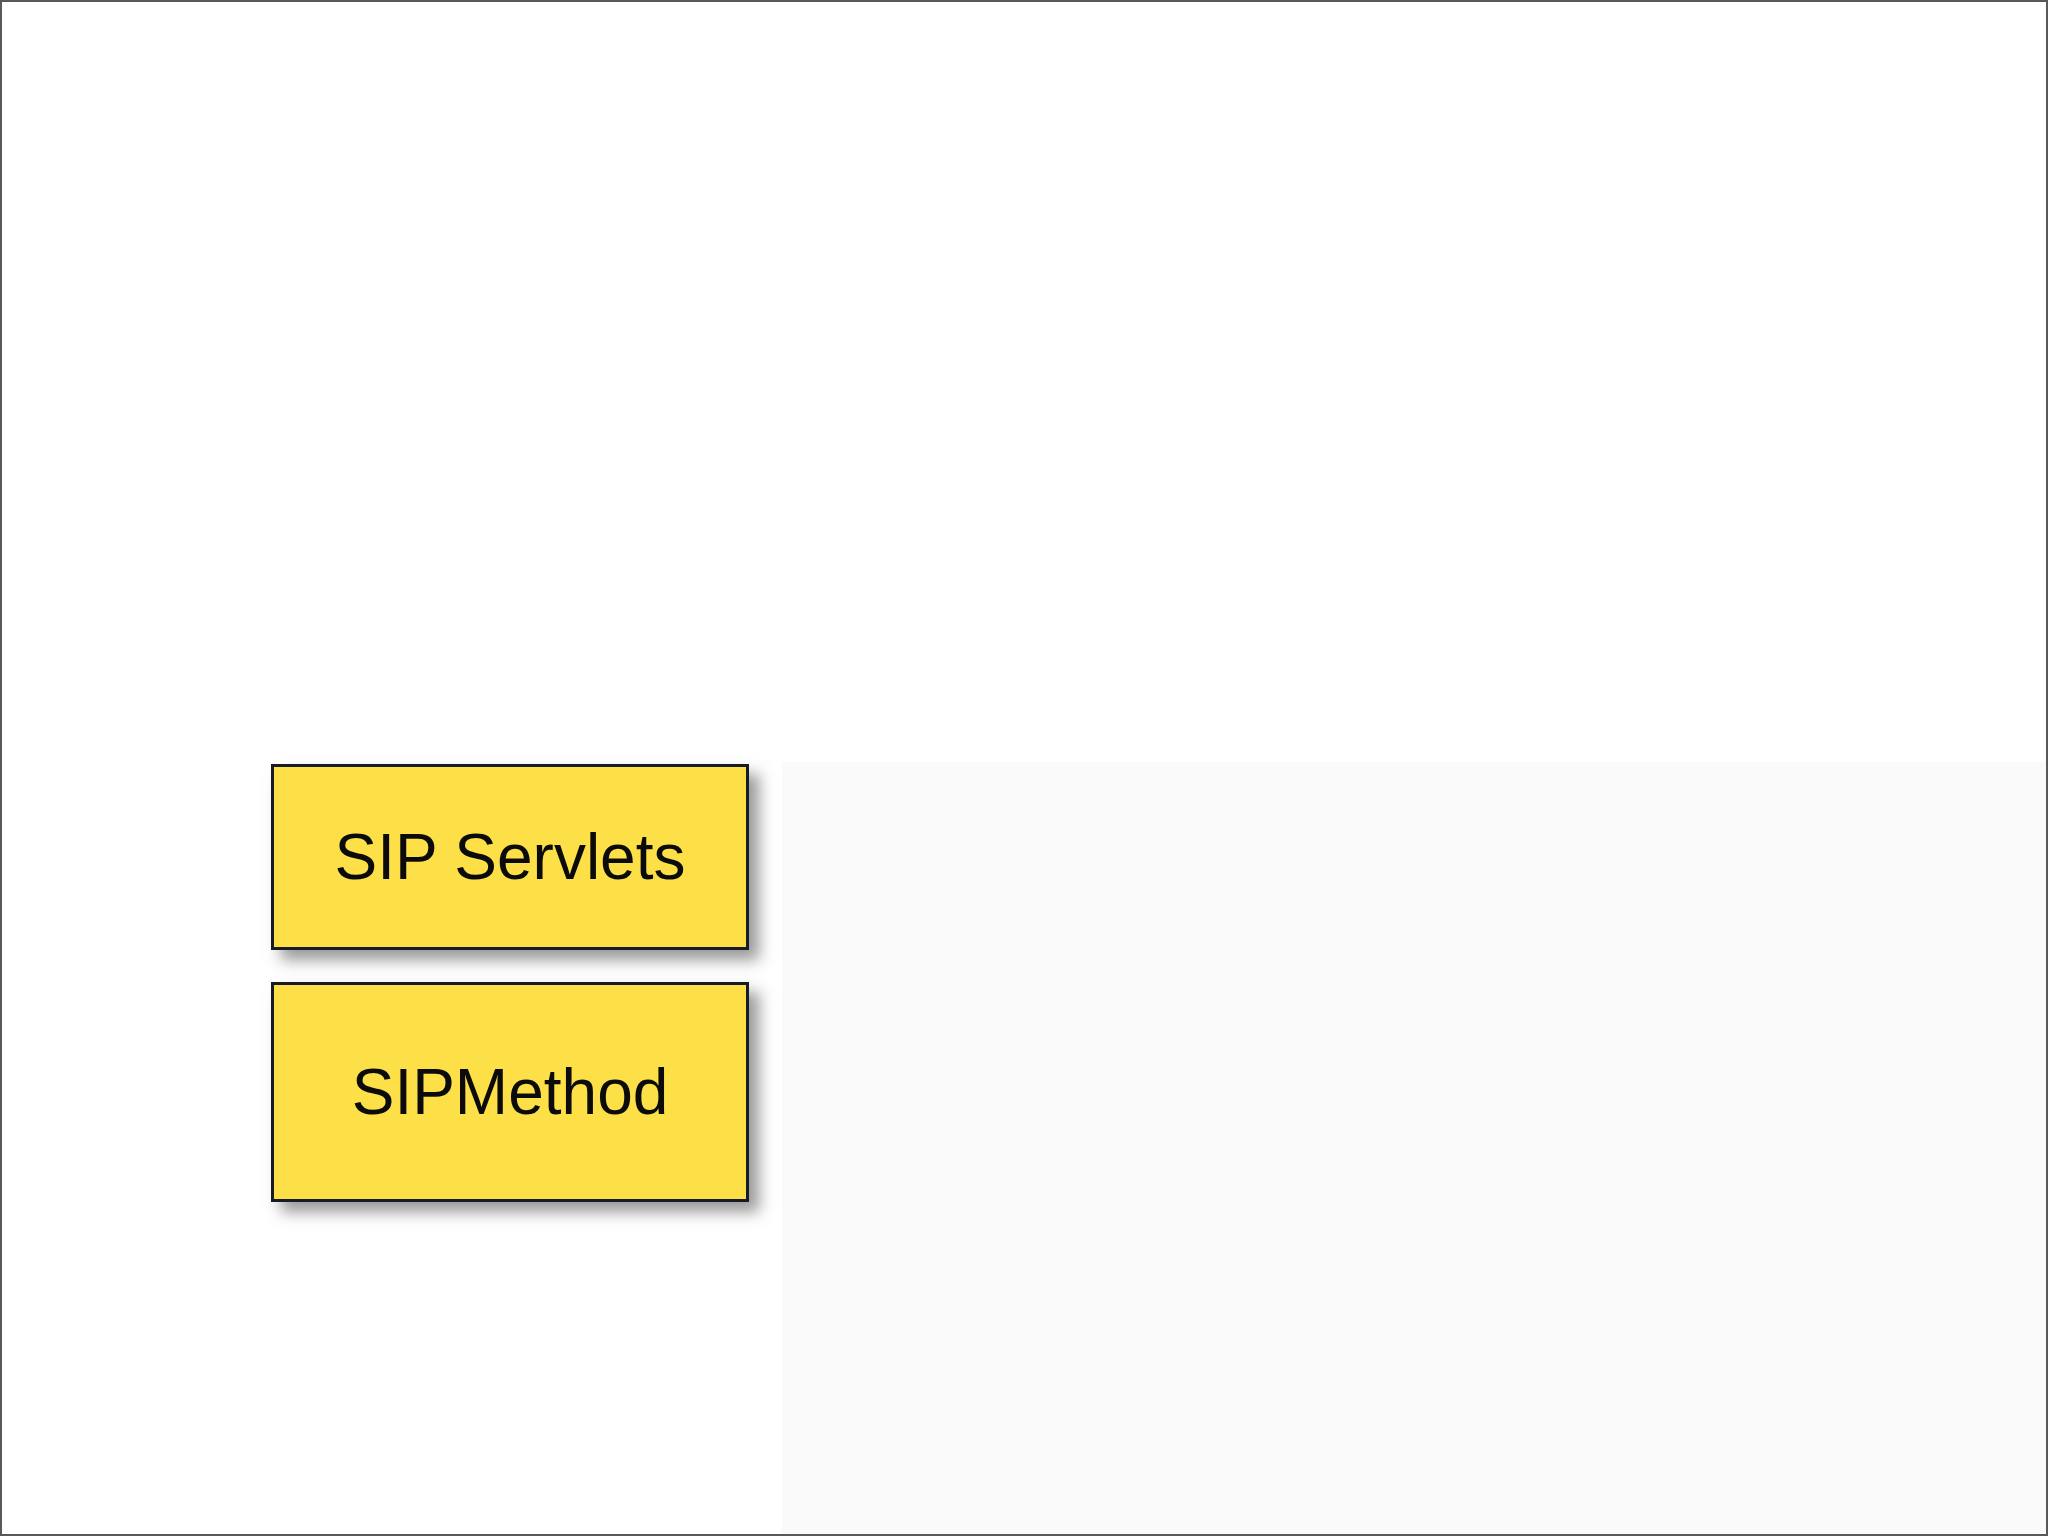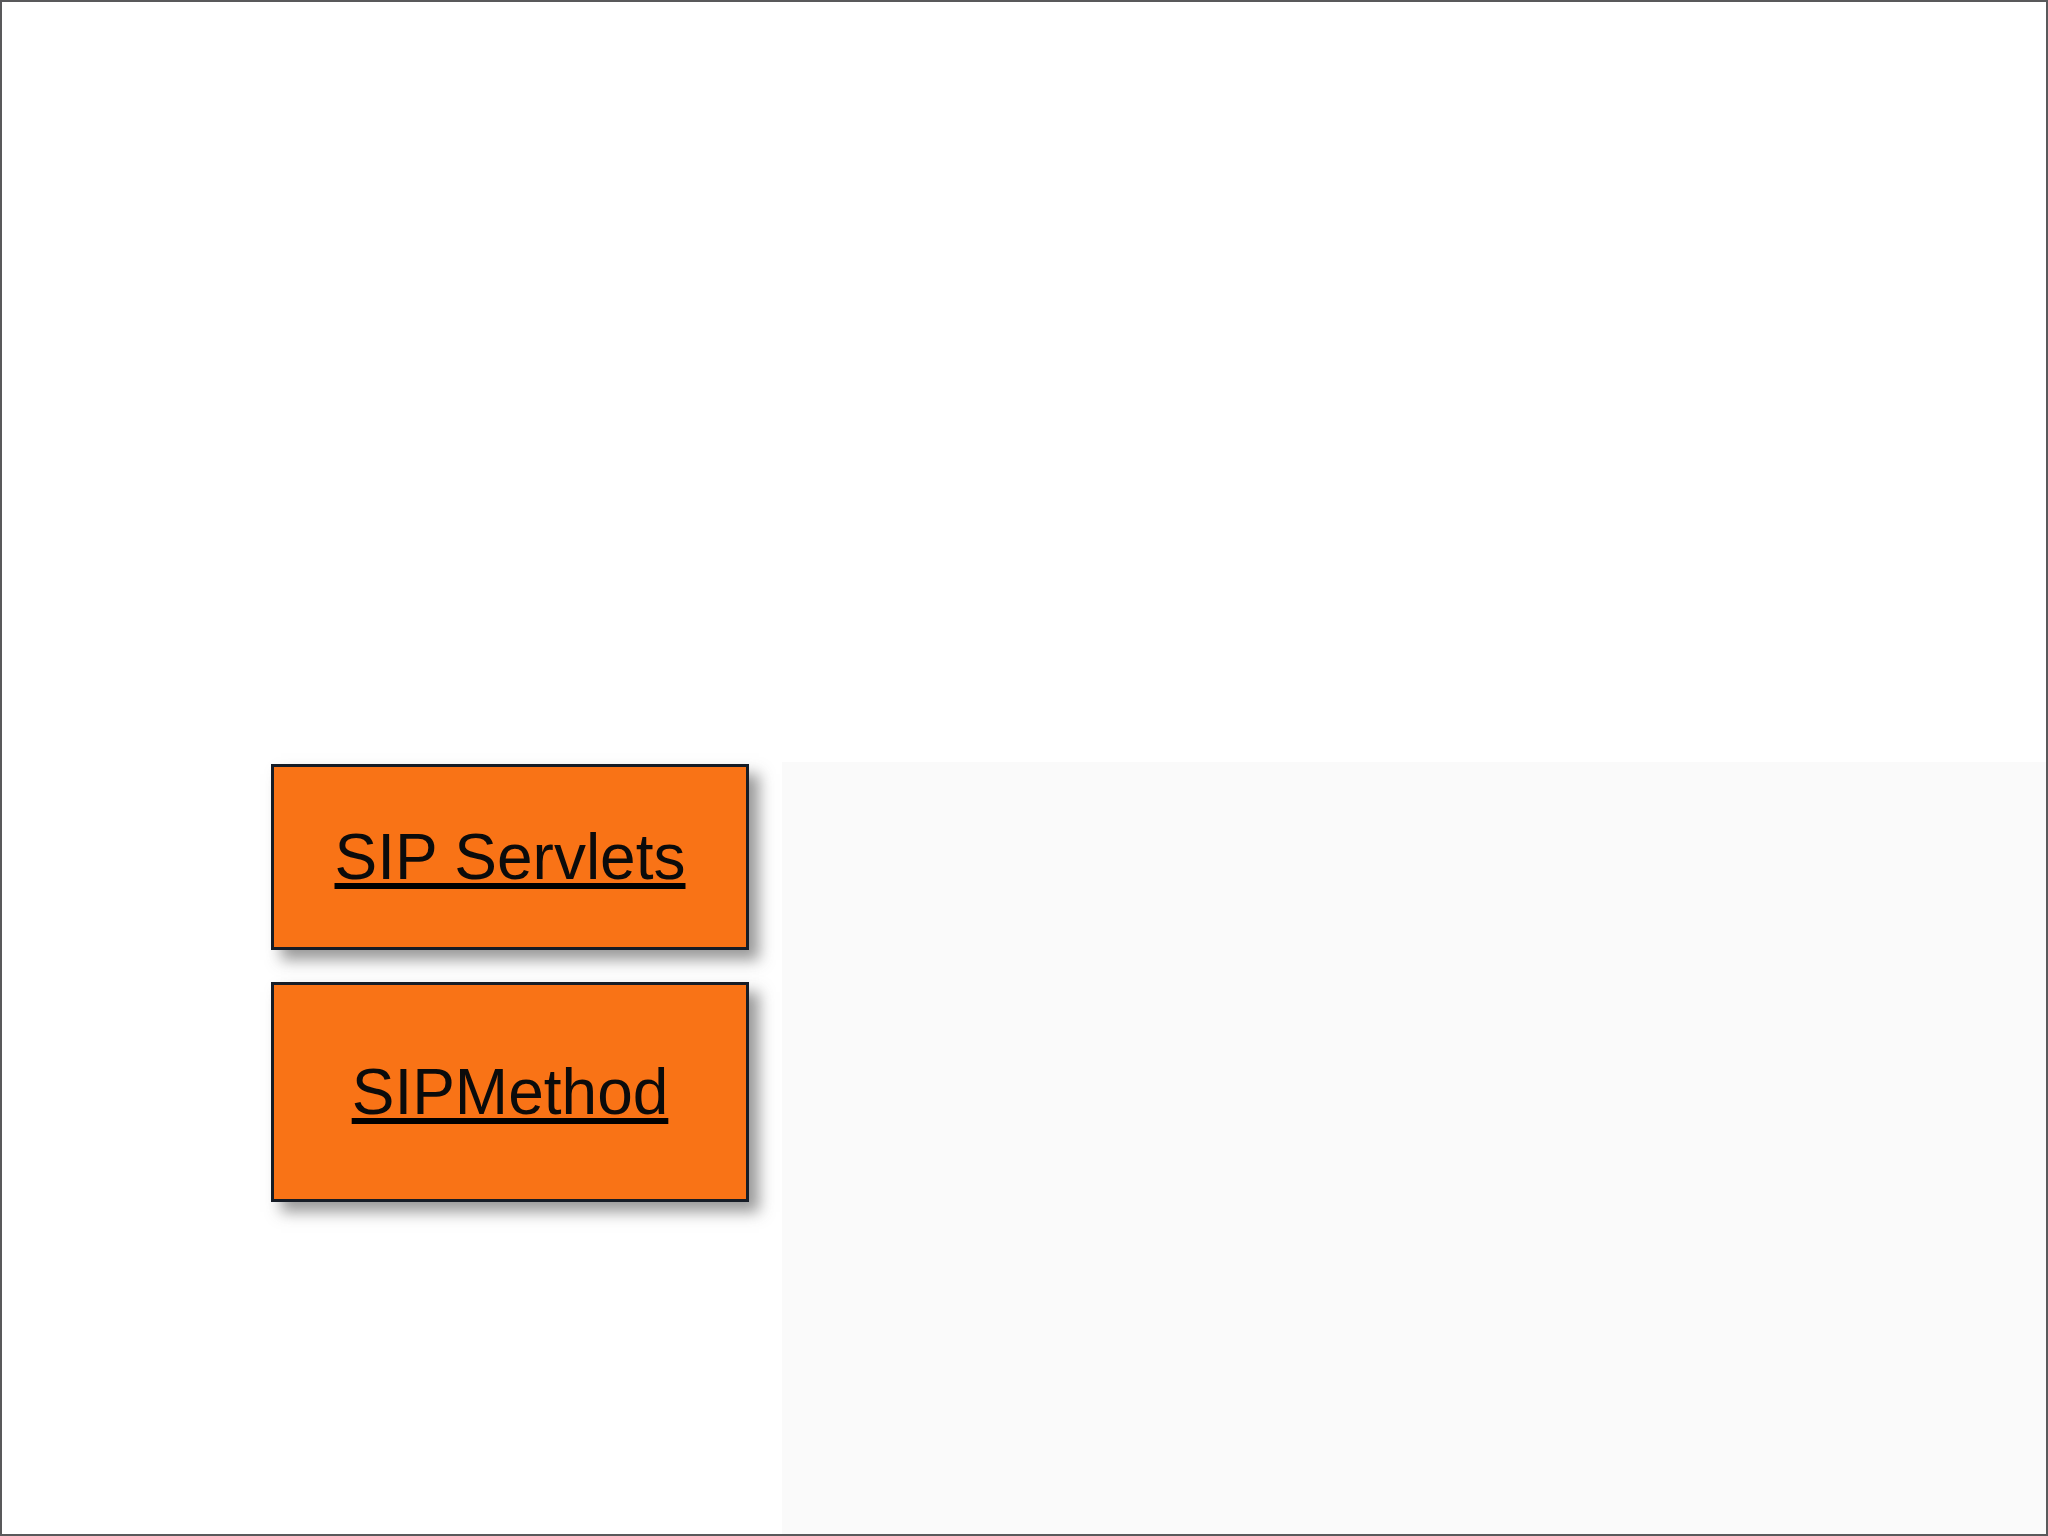--- a/index.html
+++ b/index.html
@@ -23,29 +23,28 @@
     top: 760px;
     right: 0;
     bottom: 0;
     background: #fafafa;
   }
   .node {
     position: absolute;
     left: 269px;
     width: 478px;
     box-sizing: border-box;
-    background: #f97316;
+    background: #fde047;
     border: 3px solid #161C26;
     box-shadow: 10px 10px 14px rgba(70, 70, 70, 0.55);
     display: flex;
     flex-direction: column;
     align-items: center;
     justify-content: center;
     text-align: center;
-    text-decoration: underline;
   }
   .node-1 { top: 762px; height: 186px; }
   .node-2 { top: 980px; height: 220px; }
   .node-label {
     display: block;
     color: #0B0B0B;
     font-size: 64px;
     line-height: 78px;
     white-space: nowrap;
   }

